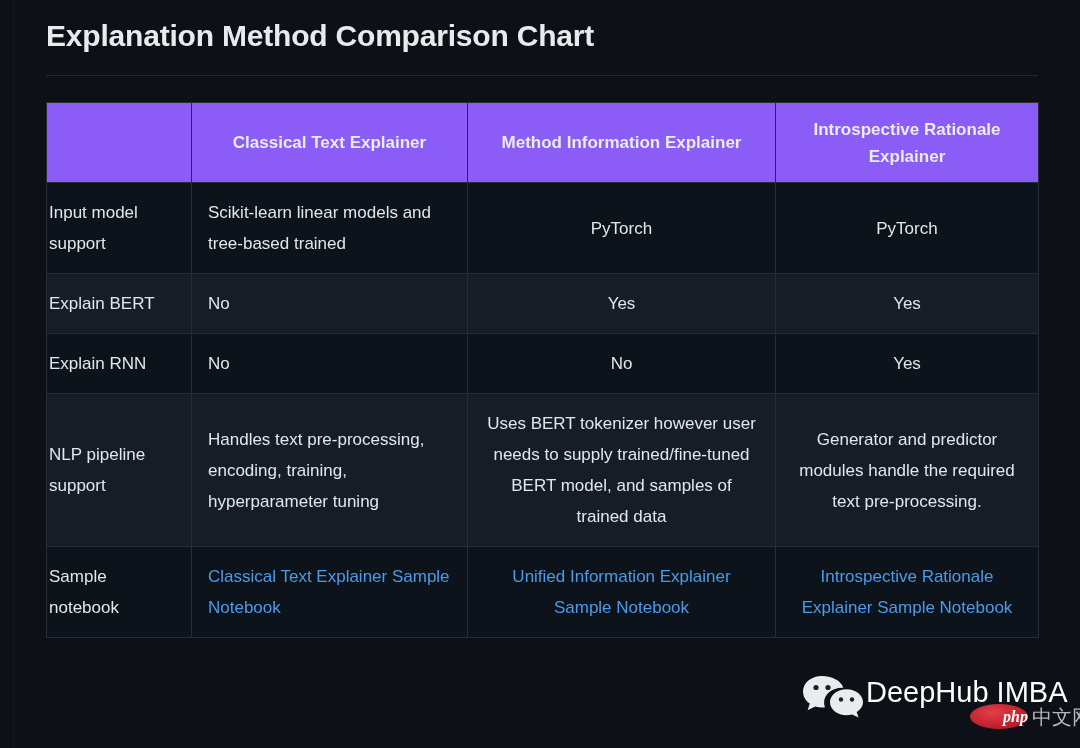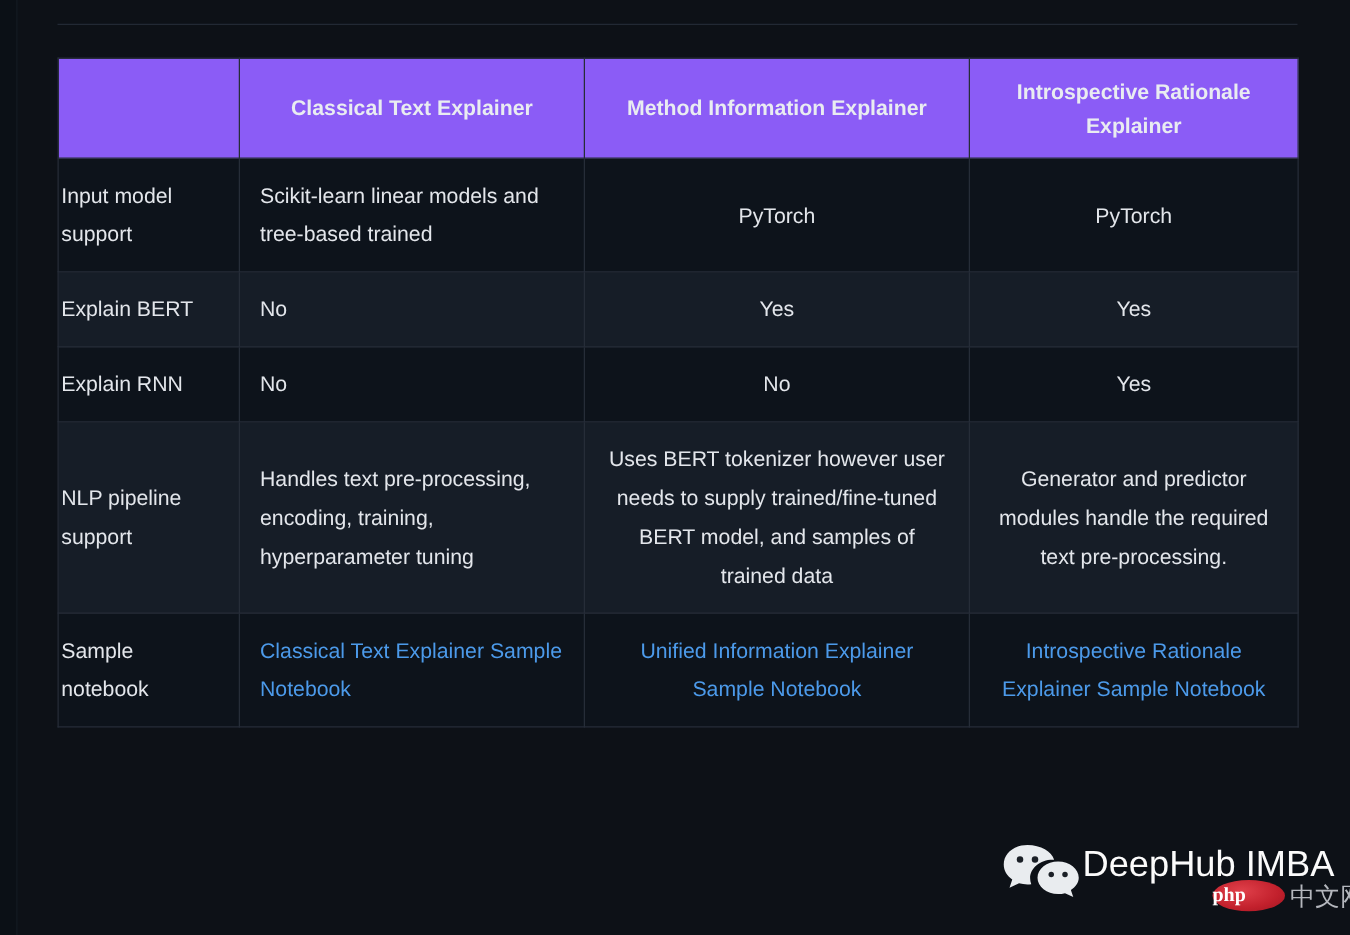--- a/index.html
+++ b/index.html
@@ -118,21 +118,22 @@
   .php-badge {
     position: absolute;
     left: 170px; top: 36px;
     width: 58px; height: 25px;
     background: radial-gradient(ellipse at 40% 35%, #e0404a 0%, #c2202c 60%, #9e1622 100%);
     border-radius: 50%;
   }
   .php-badge span {
     position: absolute;
     left: 0; right: 0; top: 2px;
-    text-align: left;
+    text-align: right;
+    font-style: italic;
     font-weight: bold;
     font-size: 16px;
     color: #ffffff;
     line-height: 22px;
     font-family: "Liberation Serif", serif;
   }
   .cn-text {
     position: absolute;
     left: 232px; top: 39px;
     font-size: 20px;
@@ -144,20 +145,21 @@
 </style>
 </head>
 <body>
 
 <div id="page">
 
   <div class="left-gutter"></div>
 
   <div class="content">
 
+    <h1 class="page-title">Explanation Method Comparison Chart</h1>
     <div class="title-rule"></div>
 
     <table class="cmp">
       <colgroup>
         <col class="c0">
           <col class="c1">
           <col class="c2">
           <col class="c3">
       </colgroup>
       <thead>

